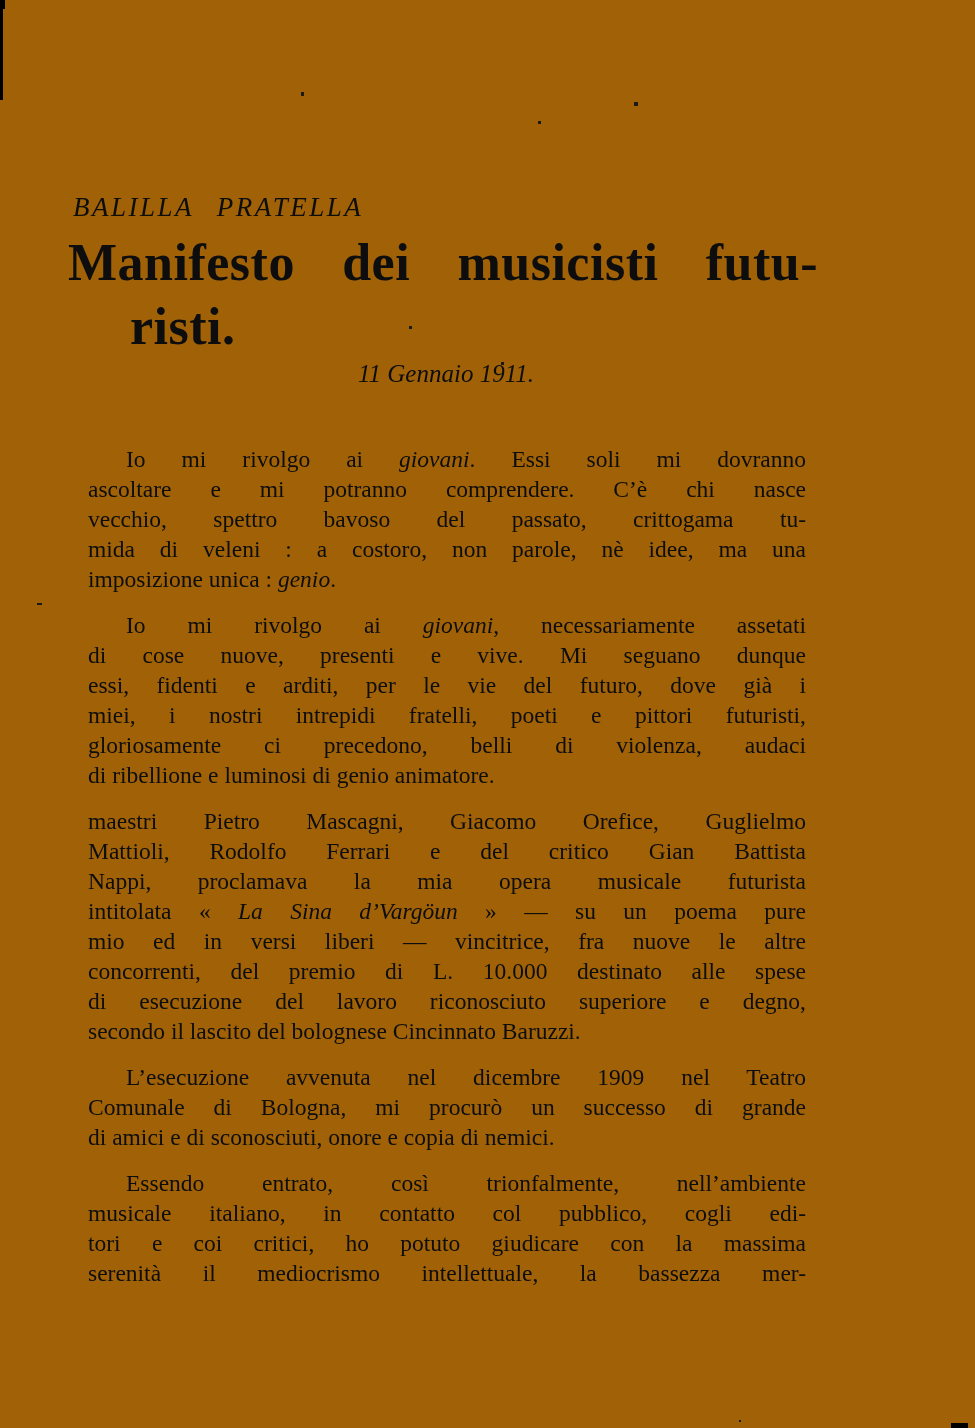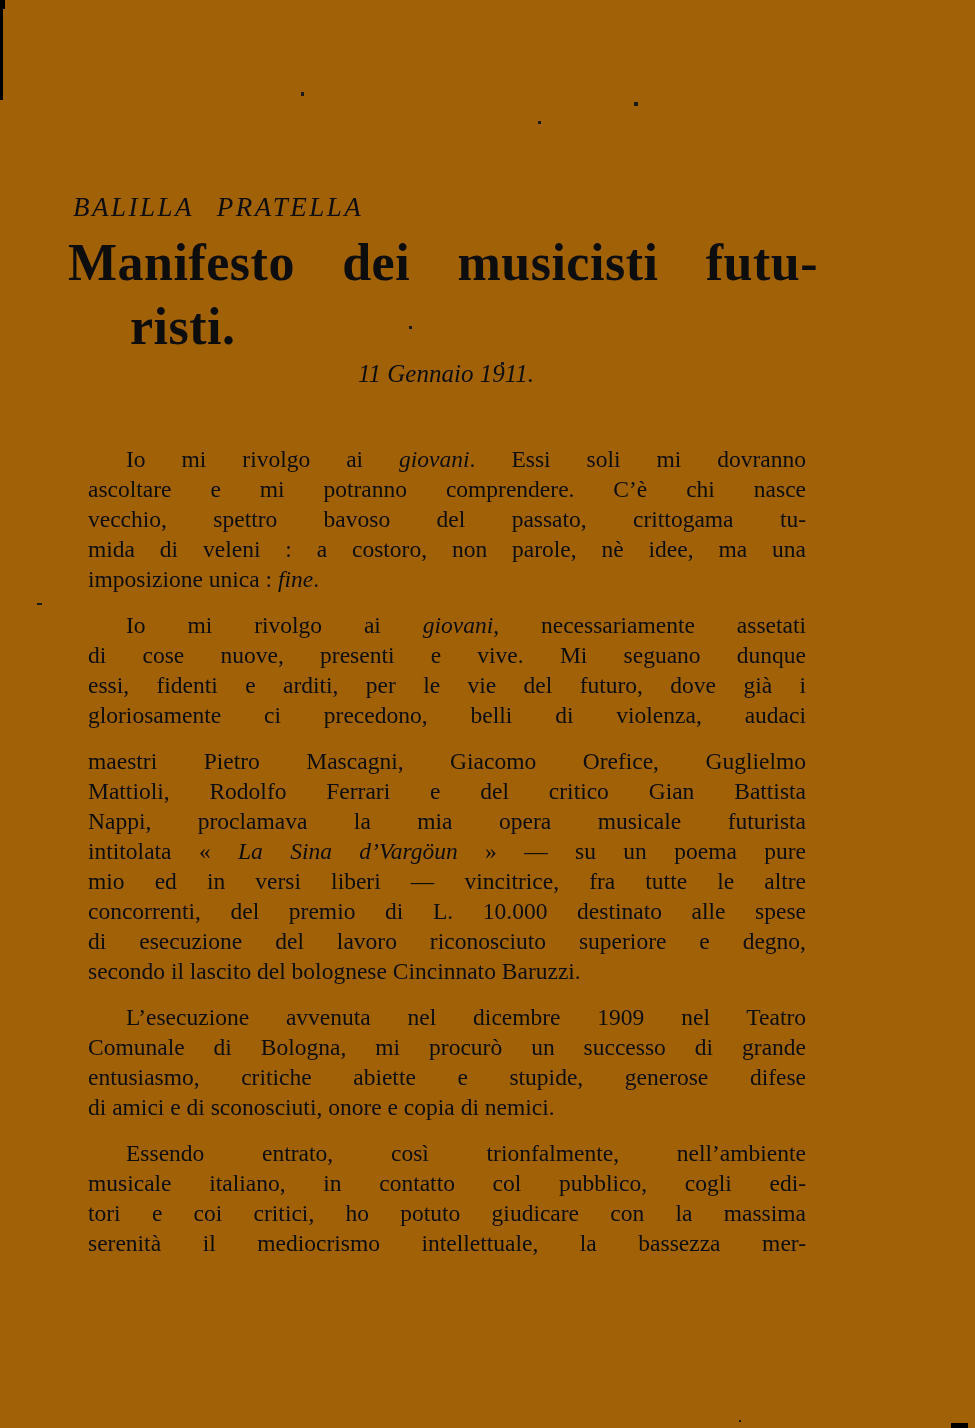--- a/index.html
+++ b/index.html
@@ -100,42 +100,43 @@
   </h1>
 
   <div class="date-line">11 Gennaio 1911.</div>
 
   <div class="docbody">
       <p class="para">
         <span class="line first"><span>Io mi rivolgo ai </span><span class="italic">giovani</span><span>. Essi soli mi dovranno</span></span>
         <span class="line"><span>ascoltare e mi potranno comprendere. C’è chi nasce</span></span>
         <span class="line"><span>vecchio, spettro bavoso del passato, crittogama tu-</span></span>
         <span class="line"><span>mida di veleni : a costoro, non parole, nè idee, ma una</span></span>
-        <span class="line lastleft"><span>imposizione unica : </span><span class="italic">fine</span><span>.</span></span>
+        <span class="line lastleft"><span>imposizione unica : </span><span class="italic">genio</span><span>.</span></span>
       </p>
       <p class="para">
         <span class="line first"><span>Io mi rivolgo ai </span><span class="italic">giovani</span><span>, necessariamente assetati</span></span>
         <span class="line"><span>di cose nuove, presenti e vive. Mi seguano dunque</span></span>
         <span class="line"><span>essi, fidenti e arditi, per le vie del futuro, dove già i</span></span>
+        <span class="line"><span>miei, i nostri intrepidi fratelli, poeti e pittori futuristi,</span></span>
         <span class="line"><span>gloriosamente ci precedono, belli di violenza, audaci</span></span>
+        <span class="line lastleft"><span>di ribellione e luminosi di genio animatore.</span></span>
       </p>
       <p class="para">
         <span class="line"><span>maestri Pietro Mascagni, Giacomo Orefice, Guglielmo</span></span>
         <span class="line"><span>Mattioli, Rodolfo Ferrari e del critico Gian Battista</span></span>
         <span class="line"><span>Nappi, proclamava la mia opera musicale futurista</span></span>
         <span class="line"><span>intitolata « </span><span class="italic">La Sina d’Vargöun</span><span> » — su un poema pure</span></span>
-        <span class="line"><span>mio ed in versi liberi — vincitrice, fra tutte le altre</span></span>
+        <span class="line"><span>mio ed in versi liberi — vincitrice, fra nuove le altre</span></span>
         <span class="line"><span>concorrenti, del premio di L. 10.000 destinato alle spese</span></span>
         <span class="line"><span>di esecuzione del lavoro riconosciuto superiore e degno,</span></span>
         <span class="line lastleft"><span>secondo il lascito del bolognese Cincinnato Baruzzi.</span></span>
       </p>
       <p class="para">
         <span class="line first"><span>L’esecuzione avvenuta nel dicembre 1909 nel Teatro</span></span>
         <span class="line"><span>Comunale di Bologna, mi procurò un successo di grande</span></span>
-        <span class="line"><span>entusiasmo, critiche abiette e stupide, generose difese</span></span>
         <span class="line lastleft"><span>di amici e di sconosciuti, onore e copia di nemici.</span></span>
       </p>
       <p class="para">
         <span class="line first"><span>Essendo entrato, così trionfalmente, nell’ambiente</span></span>
         <span class="line"><span>musicale italiano, in contatto col pubblico, cogli edi-</span></span>
         <span class="line"><span>tori e coi critici, ho potuto giudicare con la massima</span></span>
         <span class="line"><span>serenità il mediocrismo intellettuale, la bassezza mer-</span></span>
       </p>
     </div>
 

